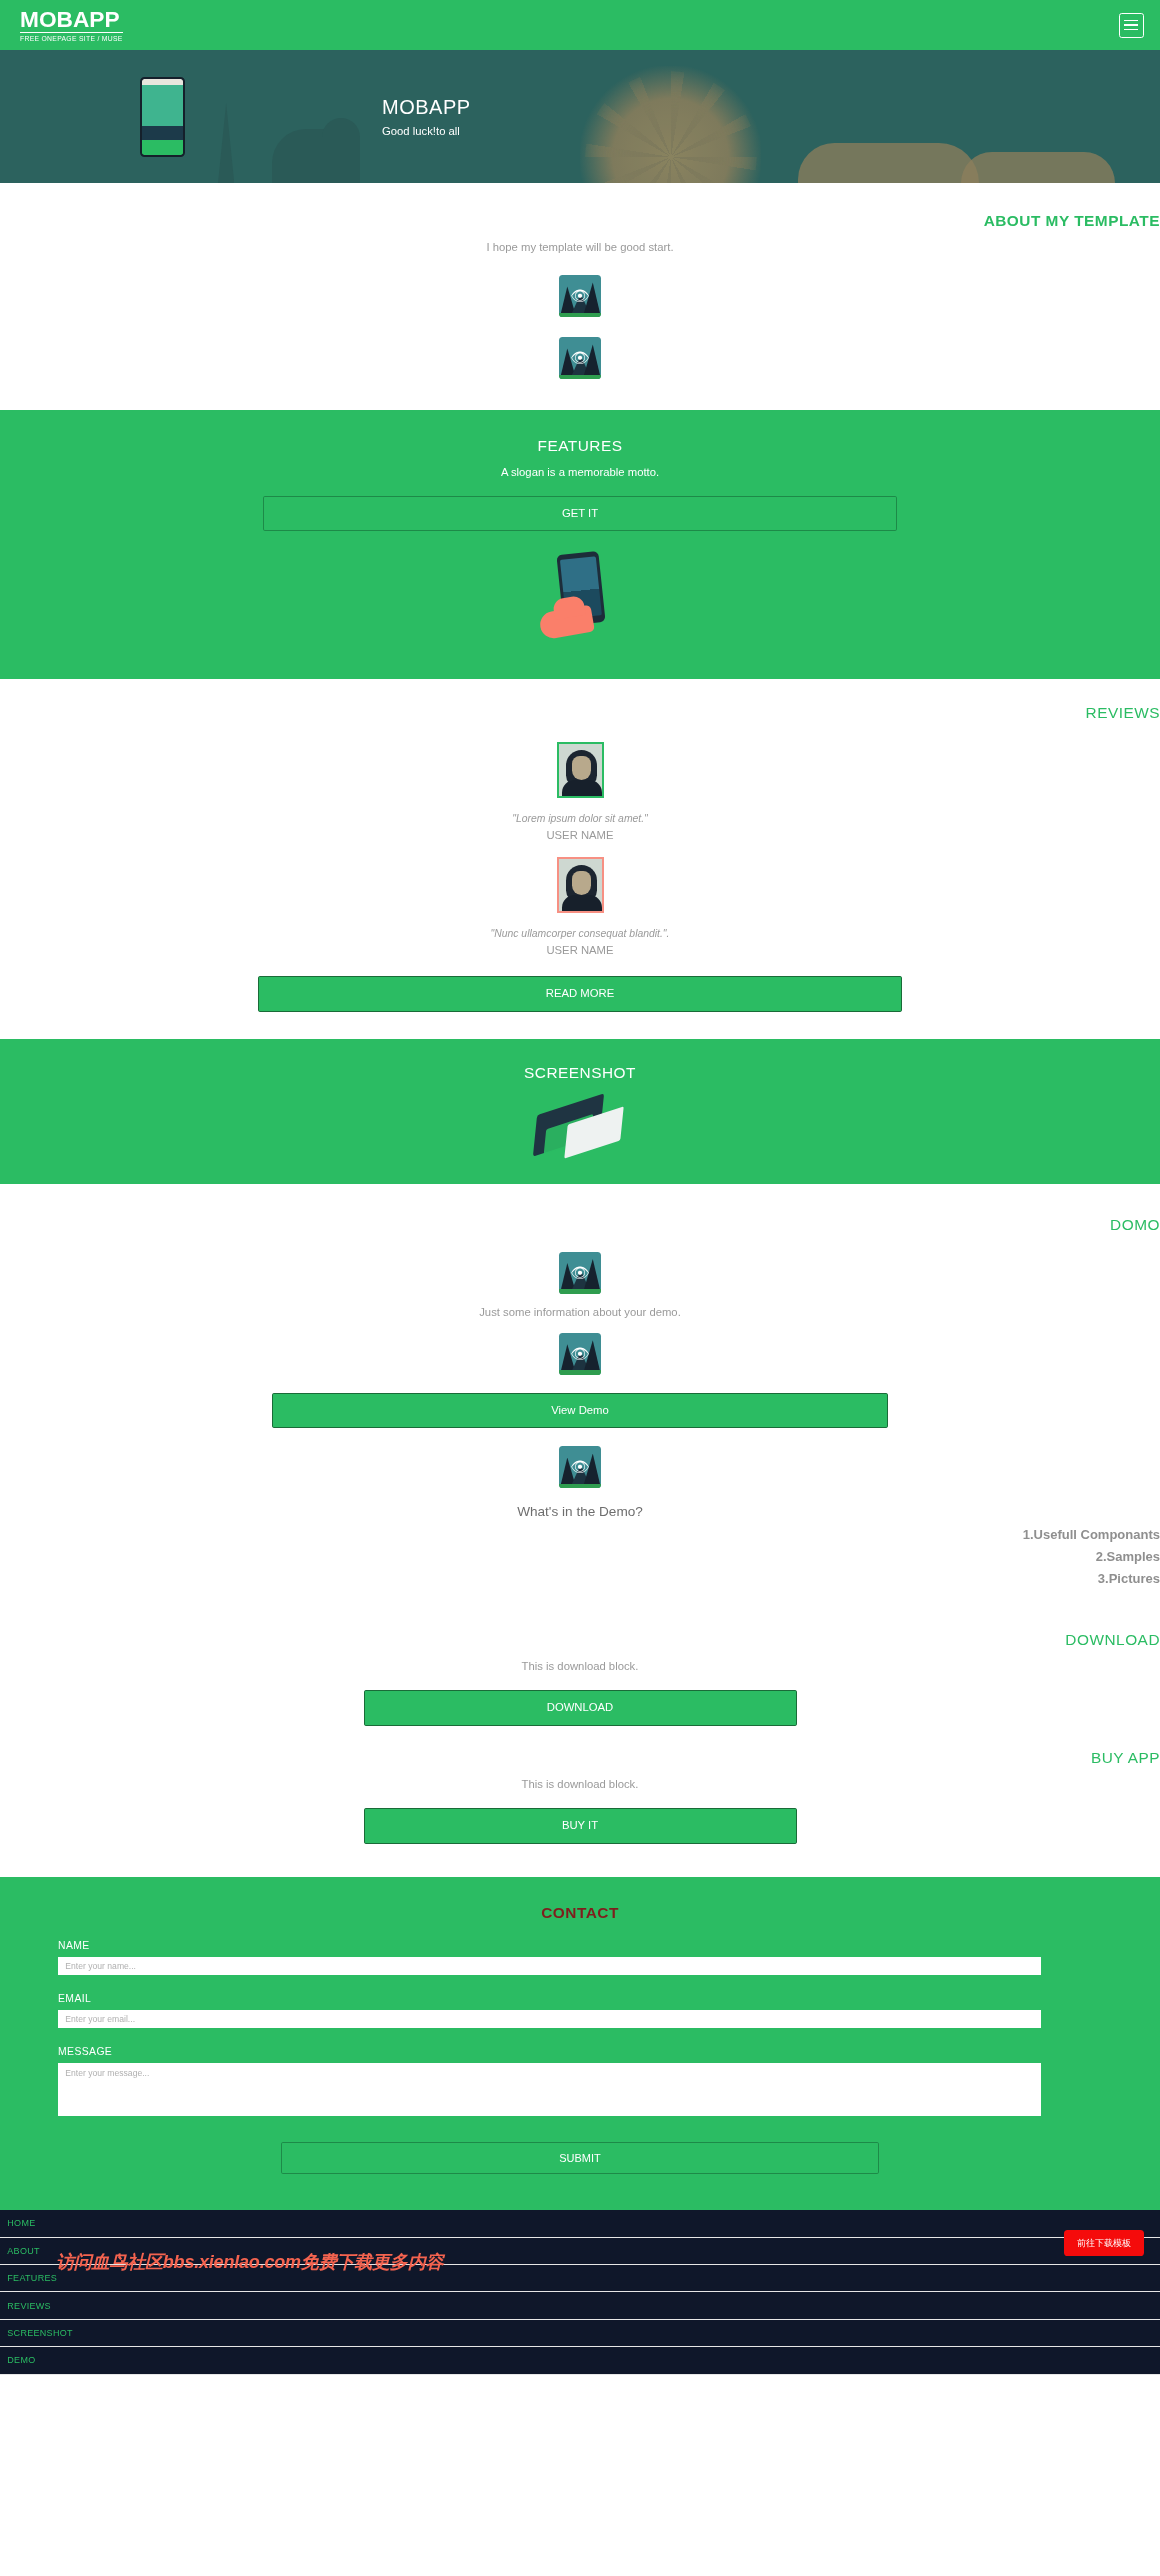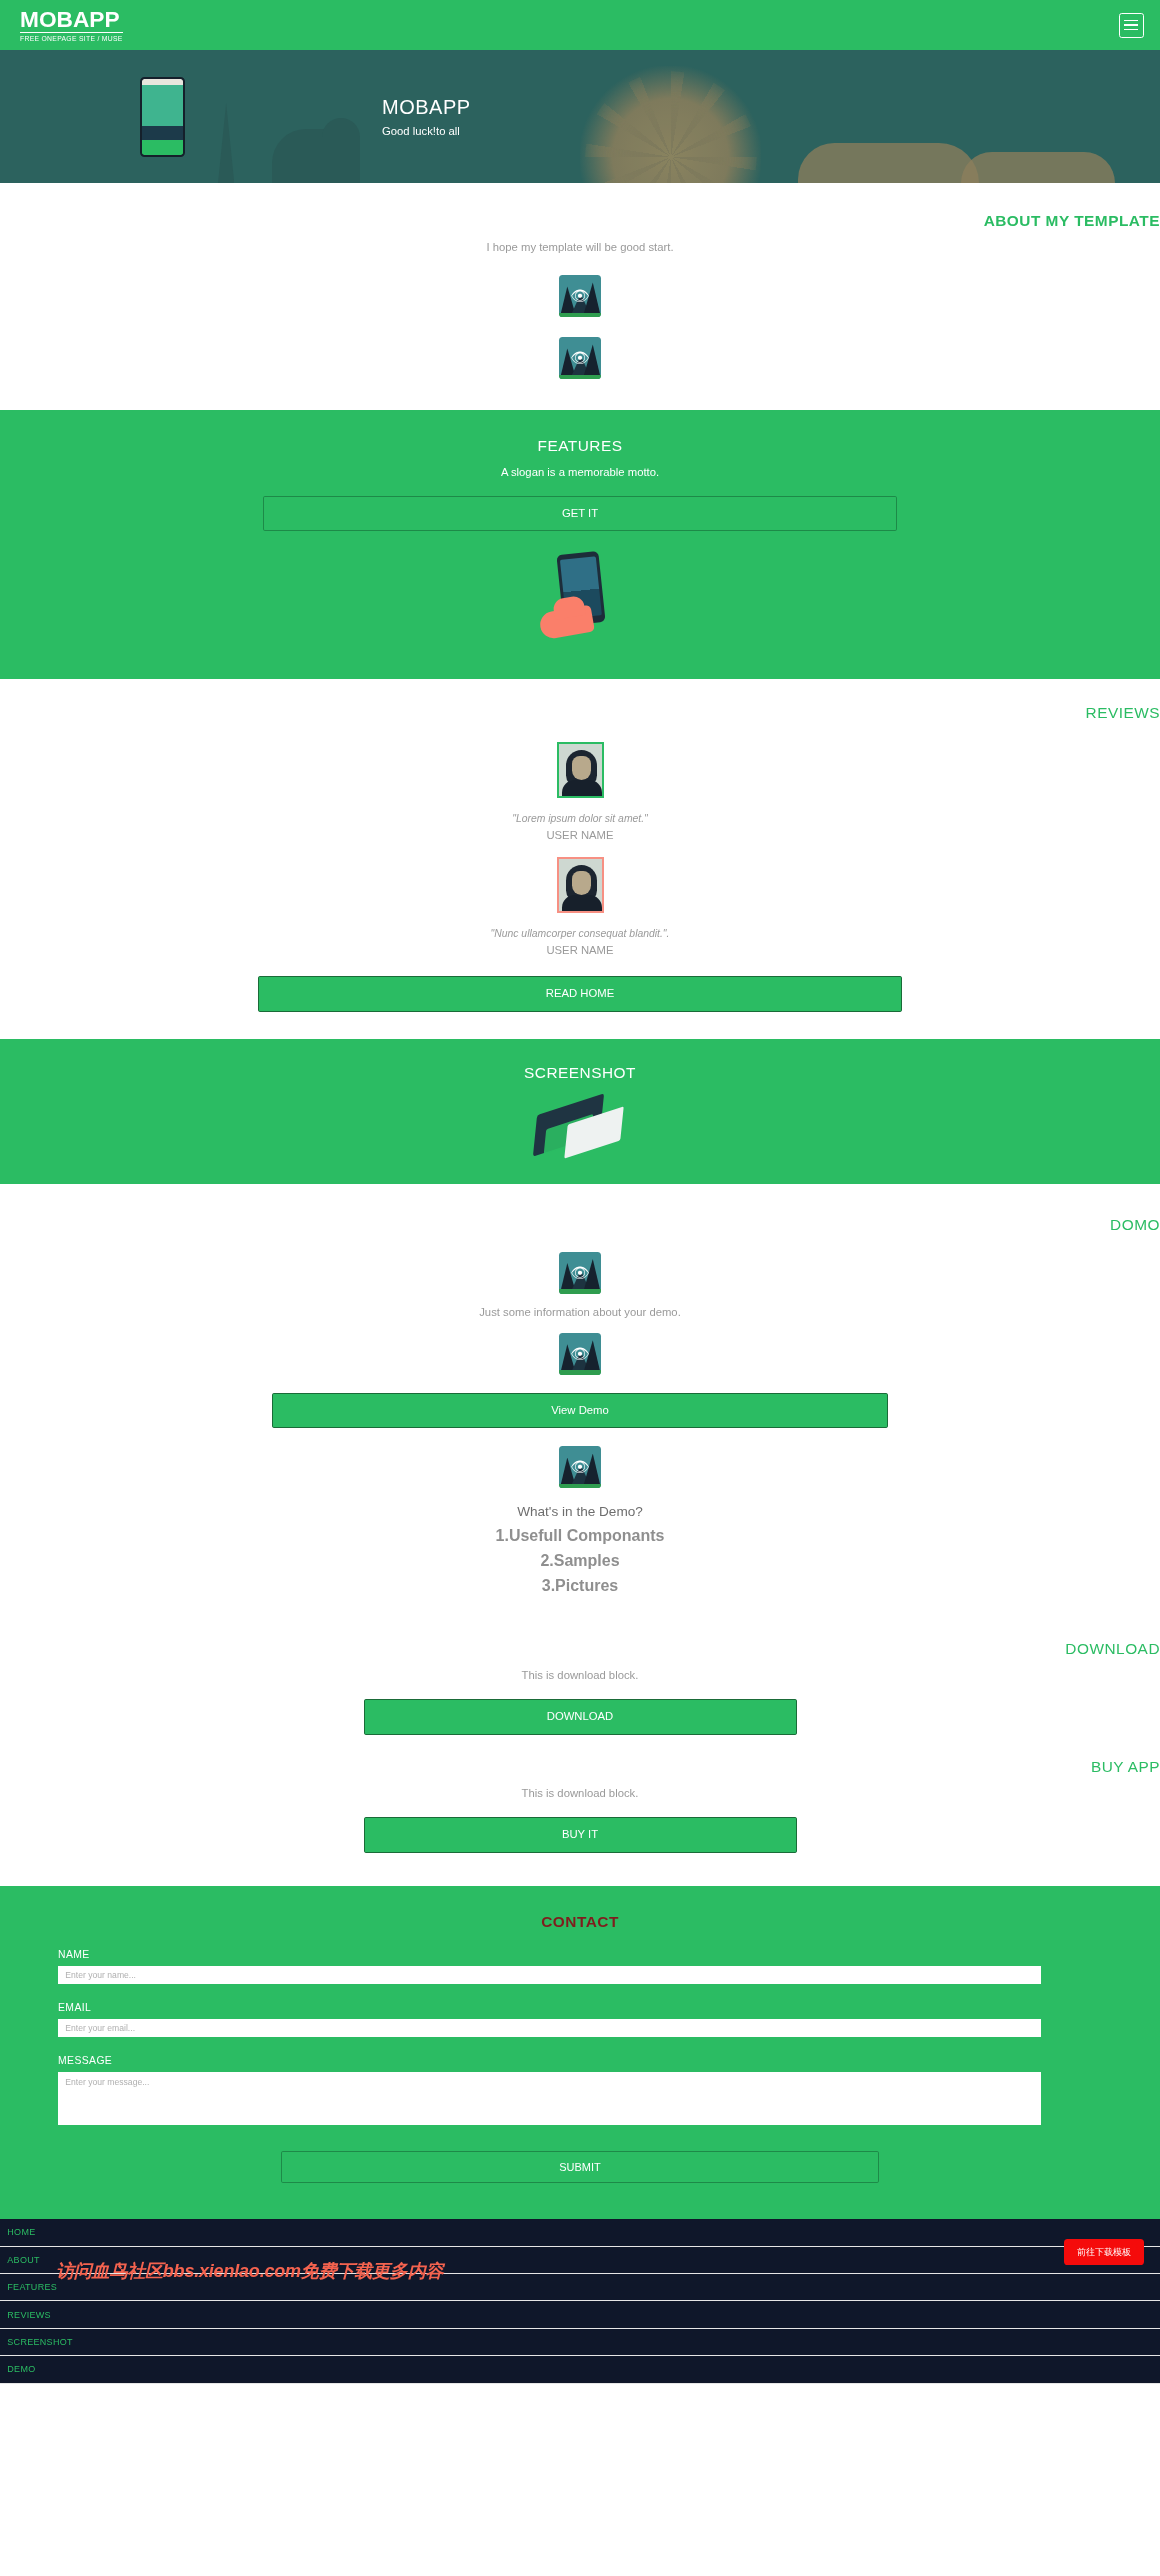--- a/index.html
+++ b/index.html
@@ -299,21 +299,21 @@
     transform: skewY(-18deg) skewX(-6deg);
     border-radius: 1.8px;
     opacity: .9;
   }
 
   
   .demo-q {
     text-align: center; font-size: 13.6px; color: #6e6e6e; font-weight: normal;
   }
   .demo-item {
-    text-align: center; font-size: 16px; color: #8f8f8f; font-weight: bold;
+    text-align: right; font-size: 13px; color: #8f8f8f; font-weight: bold;
     margin-top: 7.3px;
   }
 
   
   .contact {
     background: #2bbc63;
     padding: 27px 58px 36px;
   }
   .contact-title {
     text-align: center; color: #7f1d1d; font-size: 15.4px;
@@ -473,21 +473,21 @@
     <div class="review-photo coral">
       <div class="hair"></div>
       <div class="face"></div>
       <div class="body"></div>
     </div>
     <div class="review-quote" style="margin-top:14.5px;">"Nunc ullamcorper consequat blandit.".</div>
     <div class="review-name" style="margin-top:5.4px;">USER NAME</div>
   </div>
 
   <div style="margin-top:20px;">
-    <div class="btn btn-solid-green">READ HOME</div>
+    <div class="btn btn-solid-green">READ MORE</div>
   </div>
 </div>
 
 <div class="section section-green" style="padding:25px 0 29px;">
   <div class="sec-title white norm">SCREENSHOT</div>
   <div class="shot-illus" style="margin-top:20px;">
     <div class="shot-tab"></div>
     <div class="shot-tab3"></div>
     <div class="shot-tab2"></div>
   </div>

